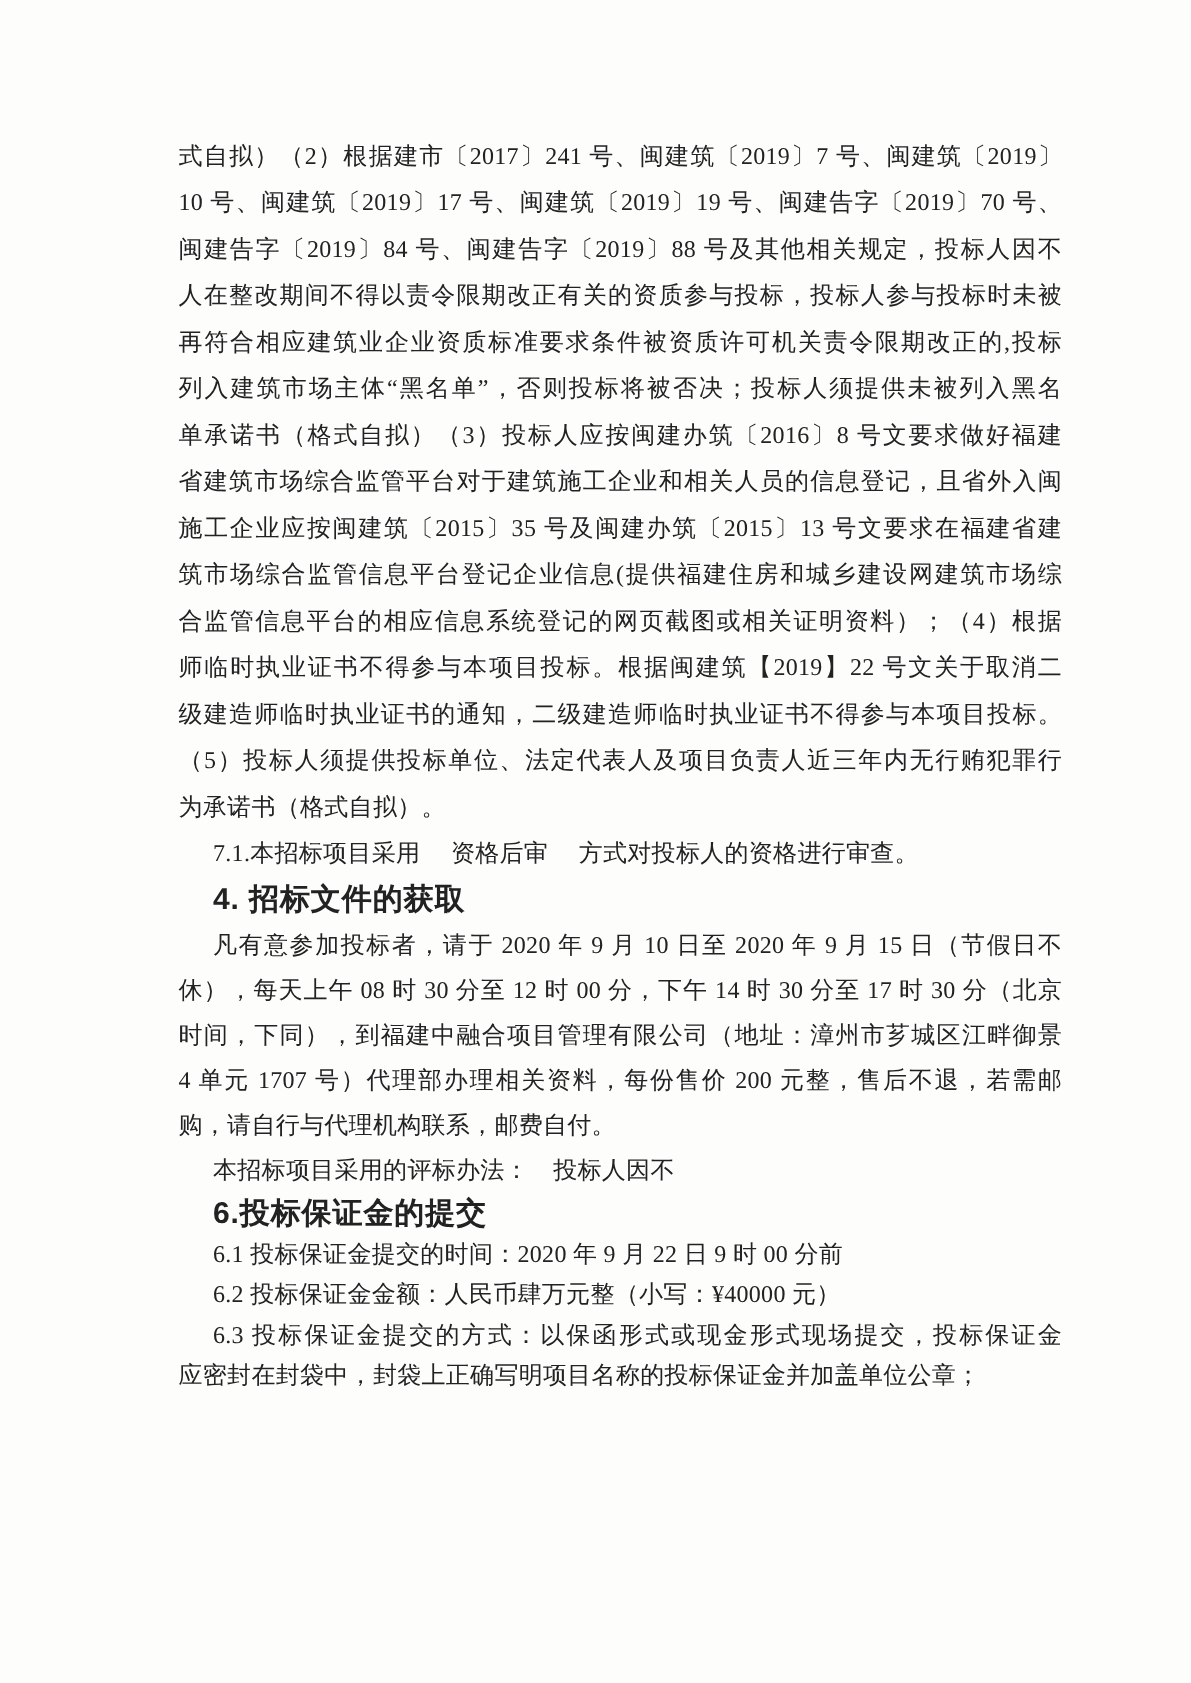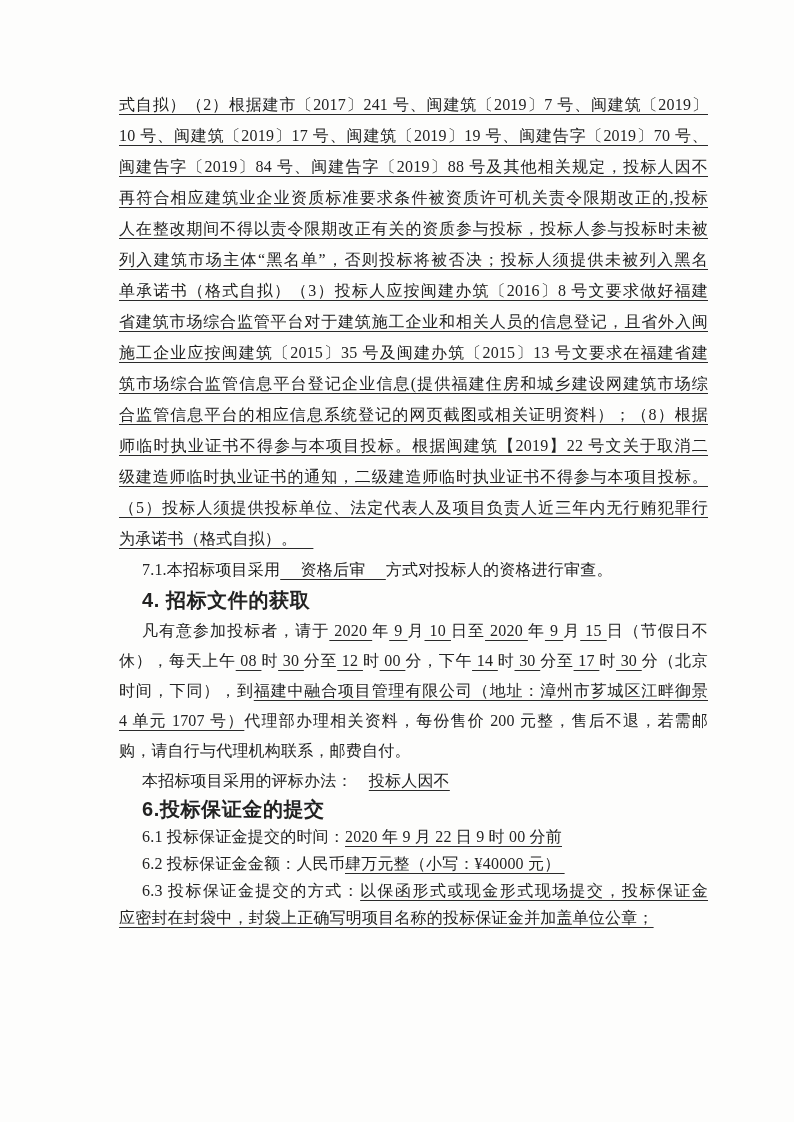--- a/index.html
+++ b/index.html
@@ -27,42 +27,41 @@
   .ind{padding-left:23px;}
   .hd{
     font-weight:700;
     font-family:"Liberation Sans","DejaVu Sans",sans-serif;
     font-size:20px;
     letter-spacing:0.6px;
   }
   .mt4{margin-top:4px;}
   .just{text-align:justify;text-align-last:justify;}
   .u{
-    text-decoration:underline;
     text-underline-offset:4px;
     text-decoration-thickness:1px;
     text-decoration-color:#2a2a2a;
   }
 </style>
 </head>
 <body>
 
 <div class="page">
   <div class="content" id="doc-content">
       <div class="line p31 just"><span class="u">式自拟）（2）根据建市〔2017〕241 号、闽建筑〔2019〕7 号、闽建筑〔2019〕</span></div>
       <div class="line p31 just"><span class="u">10 号、闽建筑〔2019〕17 号、闽建筑〔2019〕19 号、闽建告字〔2019〕70 号、</span></div>
       <div class="line p31 just"><span class="u">闽建告字〔2019〕84 号、闽建告字〔2019〕88 号及其他相关规定，投标人因不</span></div>
+      <div class="line p31 just"><span class="u">人在整改期间不得以责令限期改正有关的资质参与投标，投标人参与投标时未被</span></div>
       <div class="line p31 just"><span class="u">再符合相应建筑业企业资质标准要求条件被资质许可机关责令限期改正的,投标</span></div>
-      <div class="line p31 just"><span class="u">人在整改期间不得以责令限期改正有关的资质参与投标，投标人参与投标时未被</span></div>
       <div class="line p31 just"><span class="u">列入建筑市场主体“黑名单”，否则投标将被否决；投标人须提供未被列入黑名</span></div>
       <div class="line p31 just"><span class="u">单承诺书（格式自拟）（3）投标人应按闽建办筑〔2016〕8 号文要求做好福建</span></div>
       <div class="line p31 just"><span class="u">省建筑市场综合监管平台对于建筑施工企业和相关人员的信息登记，且省外入闽</span></div>
       <div class="line p31 just"><span class="u">施工企业应按闽建筑〔2015〕35 号及闽建办筑〔2015〕13 号文要求在福建省建</span></div>
       <div class="line p31 just"><span class="u">筑市场综合监管信息平台登记企业信息(提供福建住房和城乡建设网建筑市场综</span></div>
-      <div class="line p31 just"><span class="u">合监管信息平台的相应信息系统登记的网页截图或相关证明资料）；（8）根据</span></div>
+      <div class="line p31 just"><span class="u">合监管信息平台的相应信息系统登记的网页截图或相关证明资料）；（4）根据</span></div>
       <div class="line p31 just"><span class="u">师临时执业证书不得参与本项目投标。根据闽建筑【2019】22 号文关于取消二</span></div>
       <div class="line p31 just"><span class="u">级建造师临时执业证书的通知，二级建造师临时执业证书不得参与本项目投标。</span></div>
       <div class="line p31 just"><span class="u">（5）投标人须提供投标单位、法定代表人及项目负责人近三年内无行贿犯罪行</span></div>
       <div class="line p31"><span class="u">为承诺书（格式自拟）。　</span></div>
       <div class="line p31 ind"><span class="">7.1.本招标项目采用</span><span class="u">　 资格后审 　</span><span class="">方式对投标人的资格进行审查。</span></div>
       <div class="line p31 ind hd"><span class="">4. 招标文件的获取</span></div>
       <div class="line p30 ind just"><span class="">凡有意参加投标者，请于</span><span class="u"> 2020 </span><span class="">年</span><span class="u"> 9 </span><span class="">月</span><span class="u"> 10 </span><span class="">日至</span><span class="u"> 2020 </span><span class="">年</span><span class="u"> 9 </span><span class="">月</span><span class="u"> 15 </span><span class="">日（节假日不</span></div>
       <div class="line p30 just"><span class="">休），每天上午</span><span class="u"> 08 </span><span class="">时</span><span class="u"> 30 </span><span class="">分至</span><span class="u"> 12 </span><span class="">时</span><span class="u"> 00 </span><span class="">分，下午</span><span class="u"> 14 </span><span class="">时</span><span class="u"> 30 </span><span class="">分至</span><span class="u"> 17 </span><span class="">时</span><span class="u"> 30 </span><span class="">分（北京</span></div>
       <div class="line p30 just"><span class="">时间，下同），到</span><span class="u">福建中融合项目管理有限公司（地址：漳州市芗城区江畔御景</span></div>
       <div class="line p30 just"><span class="u">4 单元 1707 号）</span><span class="">代理部办理相关资料，每份售价 200 元整，售后不退，若需邮</span></div>

